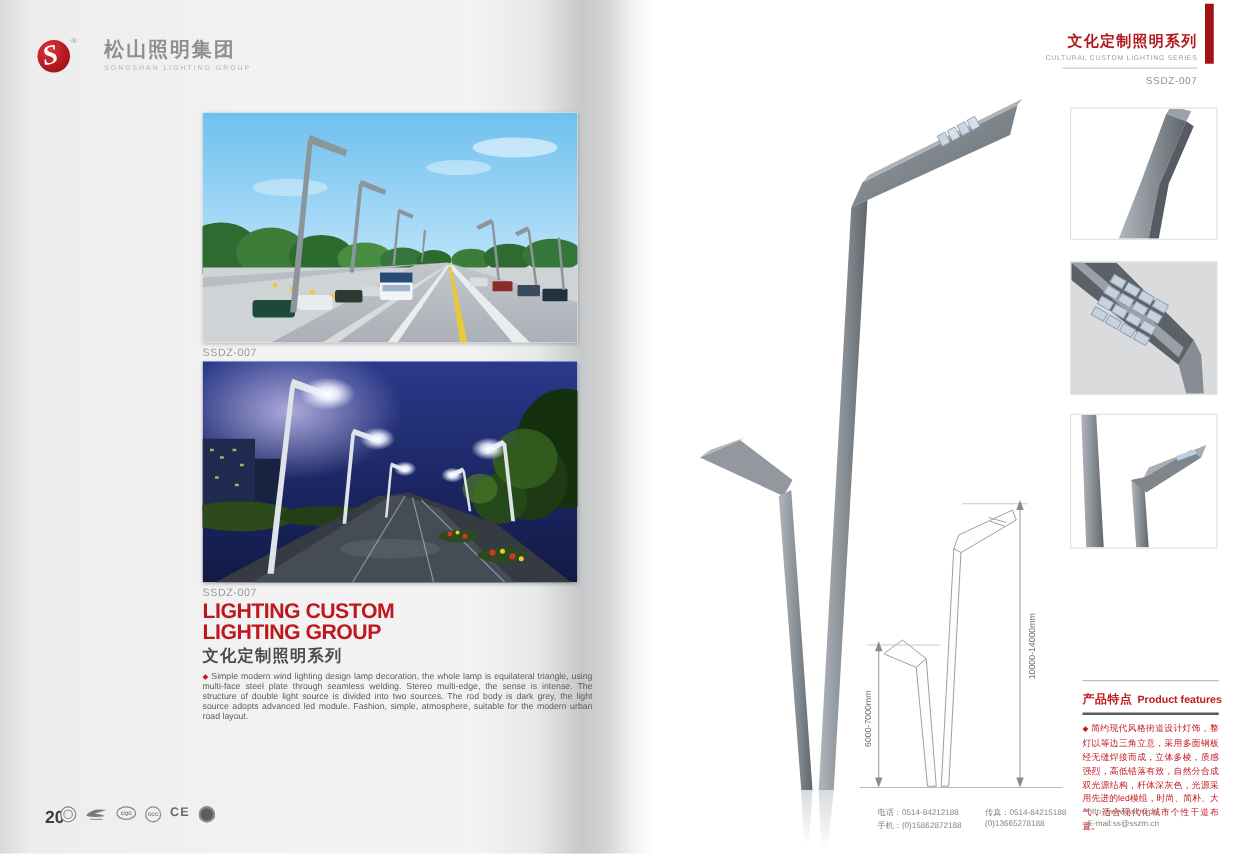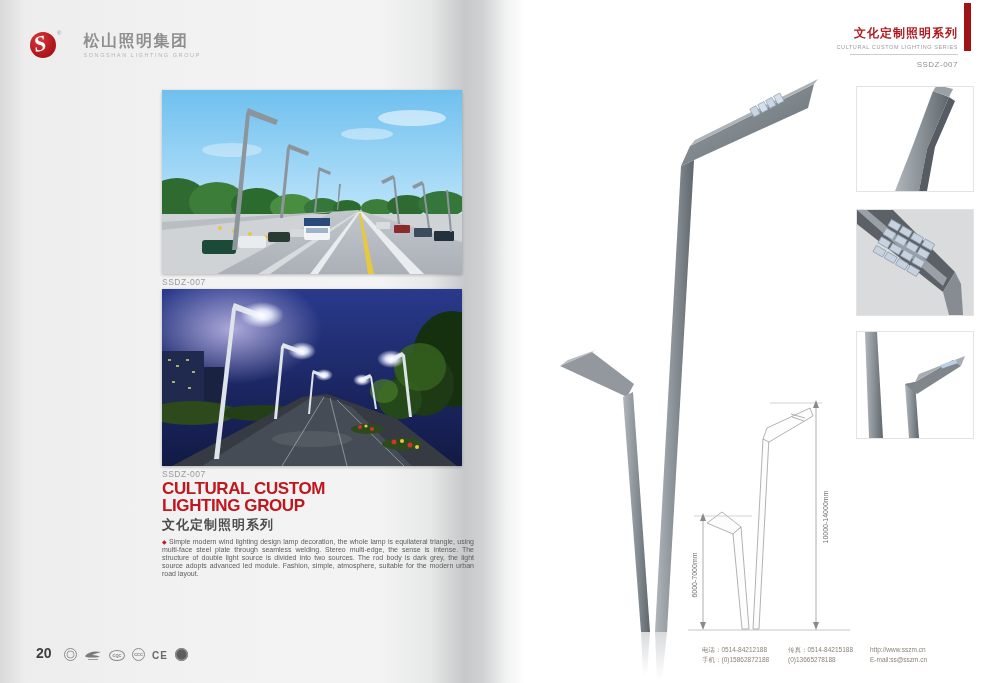--- a/index.html
+++ b/index.html
@@ -34,21 +34,21 @@
   
   .l-title { left:162px; top:480px; color:#c0161d; font-weight:bold;
     font-size:17px; line-height:17px; letter-spacing:-0.4px; }
   .l-sub { left:162px; top:516px; color:#4c4c4c; font-weight:bold; font-size:13px; letter-spacing:1px; }
   .l-desc { left:162px; top:538px; width:312px; font-size:7px; line-height:8px;
     color:#5c5c5c; text-align:justify; }
   .l-desc .bullet { color:#c0161d; font-size:6px; margin-right:2px; }
 
   
   .pageno { font-size:14px; font-weight:600; color:#3f3f3f; }
-  .certs { left:64px; top:645px; display:flex; align-items:flex-end; gap:7px; height:16px; }
+  .certs { left:48px; top:645px; display:flex; align-items:flex-start; gap:7px; height:16px; }
   .cert { display:flex; align-items:center; justify-content:center; color:#6f6f6f; }
   .cert-circle { width:13px; height:13px; border:1px solid #8a8a8a; border-radius:50%;
     font-size:3.5px; display:flex; align-items:center; justify-content:center; }
   .cert-circle.inner { box-shadow:inset 0 0 0 1.5px #fff, inset 0 0 0 2.5px #9a9a9a; }
   .cert-ellipse { width:16px; height:11px; border:1px solid #8a8a8a; border-radius:50%;
     font-size:4px; font-weight:bold; display:flex; align-items:center; justify-content:center; }
   .cert-ce { font-size:10px; font-weight:bold; color:#6a6a6a; letter-spacing:1px; }
   .cert-dark { width:13px; height:13px; border-radius:50%; background:#5d5d5d;
     box-shadow:inset 0 0 0 1.5px #8e8e8e; }
 
@@ -260,21 +260,21 @@
       <ellipse cx="140" cy="62" rx="14" ry="9" fill="url(#lampGlow)"></ellipse>
       <ellipse cx="162" cy="86" rx="9" ry="6" fill="url(#lampGlow)"></ellipse>
       <ellipse cx="229" cy="70" rx="14" ry="9" fill="url(#lampGlow)"></ellipse>
       <ellipse cx="200" cy="91" rx="9" ry="6" fill="url(#lampGlow)"></ellipse>
       <ellipse cx="150" cy="150" rx="40" ry="8" fill="#ffffff" opacity=".08"></ellipse>
     </svg>
   </div>
   <div class="abs photo-caption" style="top:469px;">SSDZ-007</div>
 
   <div class="abs l-title">
-    <div>CULTURAL CUSTOM</div>
+    <div>LIGHTING CUSTOM</div>
     <div>LIGHTING GROUP</div>
   </div>
   <div class="abs l-sub">文化定制照明系列</div>
   <div class="abs l-desc"><span class="bullet">◆</span><span>Simple modern wind lighting design lamp decoration, the whole lamp is equilateral triangle, using multi-face steel plate through seamless welding. Stereo multi-edge, the sense is intense. The structure of double light source is divided into two sources. The rod body is dark grey, the light source adopts advanced led module. Fashion, simple, atmosphere, suitable for the modern urban road layout.</span></div>
 
   <div class="abs pageno" style="left:36px;top:645px;">20</div>
   <div class="abs certs">
     <div class="cert cert-circle inner">
         <span></span>
       </div>
@@ -405,20 +405,28 @@
   <div class="abs thumb" style="top:331px;height:108px;">
     <svg width="116" height="106" viewBox="0 0 116 106">
       <polygon points="8,0 20,0 26,106 12,106" fill="url(#poleG)"></polygon>
       <polygon points="52,106 62,106 58,50 48,52" fill="url(#poleG)"></polygon>
       <polygon points="48,52 58,50 96,28 104,34 60,62" fill="#80868c"></polygon>
       <polygon points="58,50 62,42 108,24 104,34 96,28" fill="#a7adb2"></polygon>
       <rect x="84" y="30" width="16" height="4" transform="rotate(-20 92 32)" fill="#bcd0e4"></rect>
     </svg>
   </div>
 
+  <div class="abs features">
+    <div class="features-rule-top"></div>
+    <div class="features-title">
+      <span class="cn">产品特点</span><span class="en">Product features</span>
+    </div>
+    <div class="features-rule"></div>
+    <div class="features-text"><span class="bullet">◆</span><span>简约现代风格街道设计灯饰，整灯以等边三角立意，采用多面钢板经无缝焊接而成，立体多棱，质感强烈，高低错落有致，自然分合成双光源结构，杆体深灰色，光源采用先进的led模组，时尚、简朴、大气，适合现代化城市个性干道布置。</span></div>
+  </div>
 
   <div class="abs contact">
     <span>电话：0514-84212188</span>
     <span>传真：0514-84215188</span>
     <span>http://www.sszm.cn</span>
     <span>手机：(0)15862872188</span>
     <span>(0)13665278188</span>
     <span>E-mail:ss@sszm.cn</span>
   </div>
   <div class="abs pageno" style="left:952px;top:646px;margin-top:48px;">19</div>

